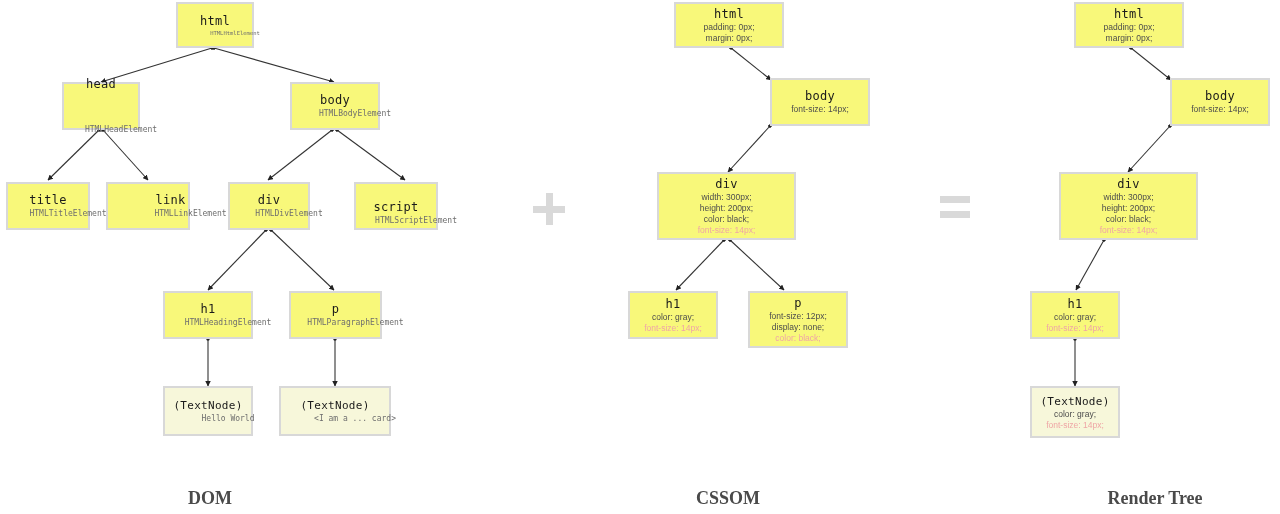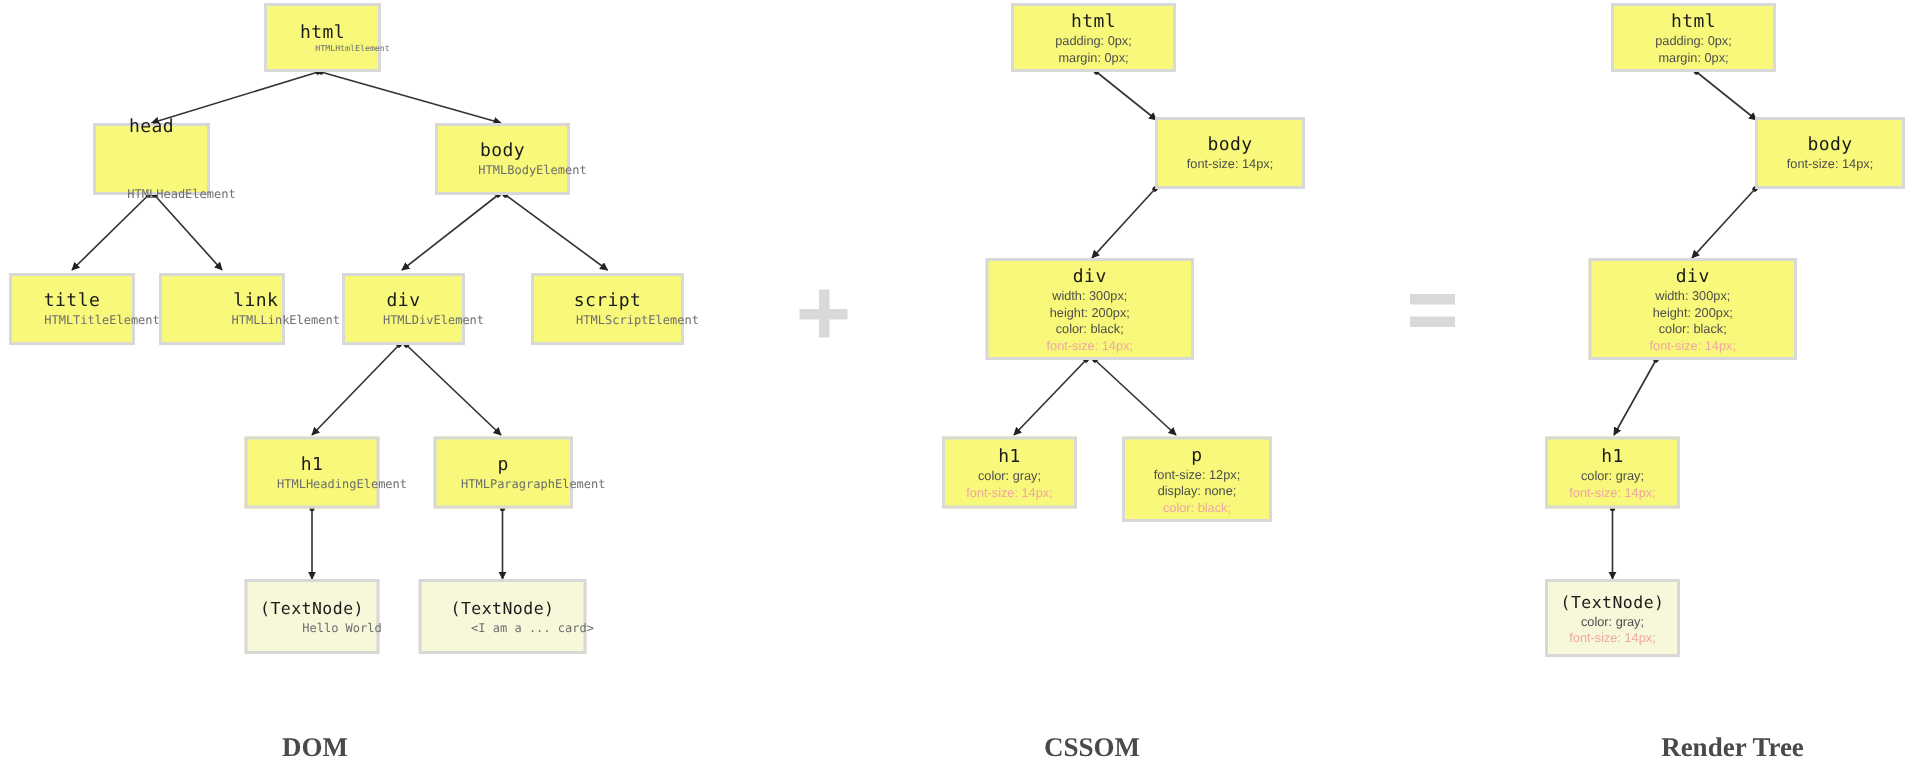--- a/index.html
+++ b/index.html
@@ -166,21 +166,21 @@
   <div class="node" style="left:106px; top:182px; width:84px; height:48px;padding-left:48px;">
     <span class="tag">link</span>
     <span class="sub">HTMLLinkElement</span>
   </div>
 
   <div class="node" style="left:228px; top:182px; width:82px; height:48px;">
     <span class="tag">div</span>
     <span class="sub">HTMLDivElement</span>
   </div>
 
-  <div class="node" style="left:354px; top:182px; width:102px; height:48px;">
+  <div class="node" style="left:354px; top:182px; width:84px; height:48px;justify-content:flex-end;">
     <span class="tag">script</span>
     <span class="sub">HTMLScriptElement</span>
   </div>
 
   <div class="node" style="left:163px; top:291px; width:90px; height:48px;">
     <span class="tag">h1</span>
     <span class="sub">HTMLHeadingElement</span>
   </div>
 
   <div class="node" style="left:289px; top:291px; width:93px; height:48px;">

